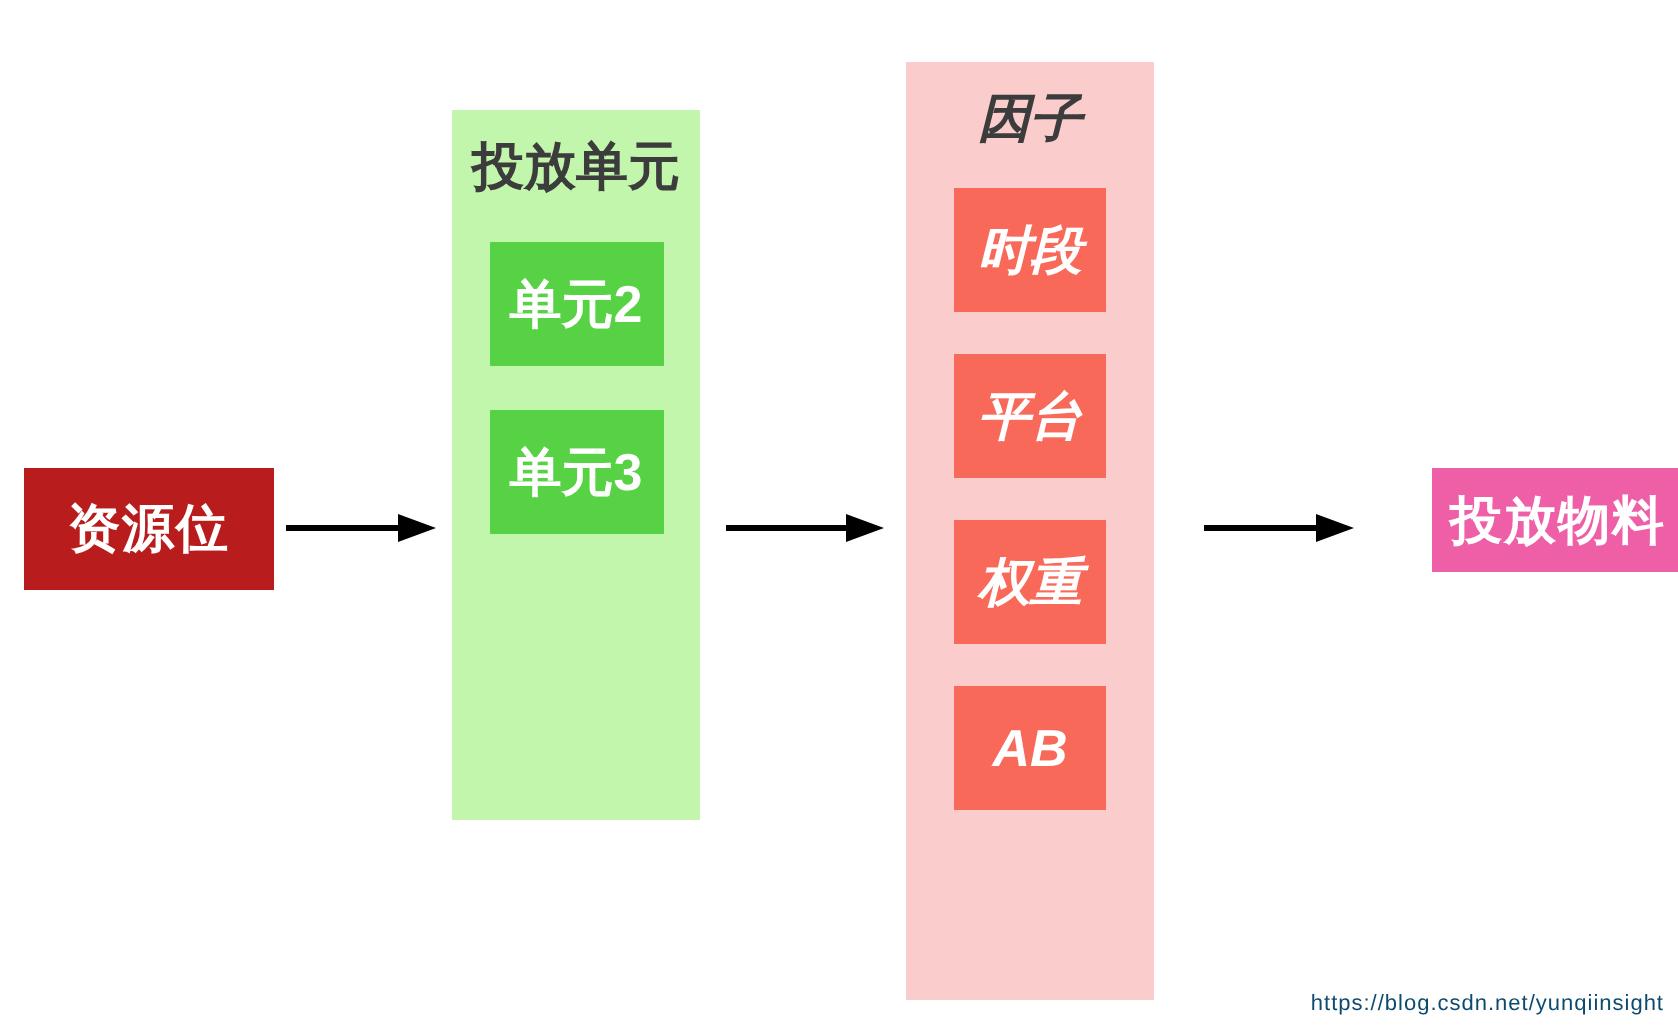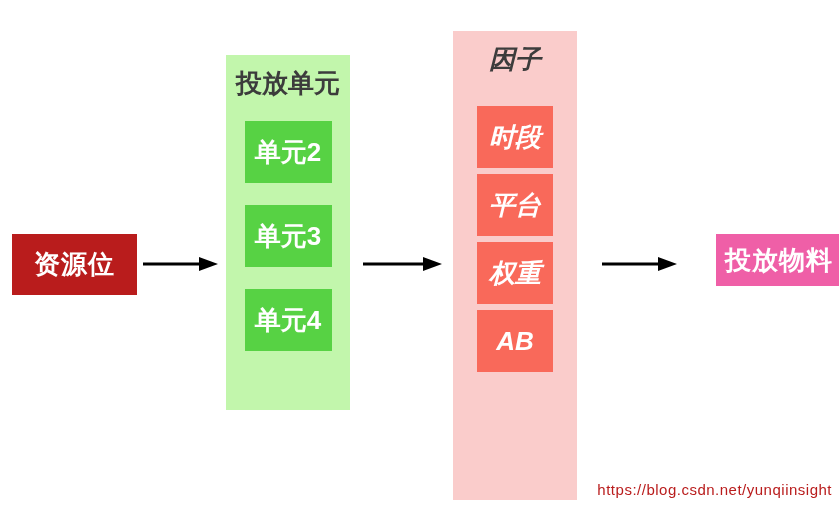--- a/index.html
+++ b/index.html
@@ -45,34 +45,34 @@
     display: flex;
     align-items: center;
     justify-content: center;
     color: #ffffff;
     font-size: 26px;
     font-weight: 700;
     flex: 0 0 auto;
   }
   .group-units .item   { width: 87px; height: 62px; background: #57D244; margin-top: 22px; }
   .group-units .item.first   { margin-top: 17px; }
-  .group-factors .item { width: 76px; height: 62px; background: #F9695A; margin-top: 6px; }
-  .group-factors .item.first { margin-top: 31px; }
+  .group-factors .item { width: 76px; height: 62px; background: #F9695A; margin-top: 21px; }
+  .group-factors .item.first { margin-top: 19px; }
 
   .arrow { position: absolute; }
   .arrow-1 { left: 143px; top: 255px; }
   .arrow-2 { left: 363px; top: 255px; }
   .arrow-3 { left: 602px; top: 255px; }
 
   .watermark {
     position: absolute;
     right: 7px;
-    bottom: 20px;
-    color: #b91c1c;
-    font-size: 15px;
+    bottom: 10px;
+    color: #0c4a6e;
+    font-size: 11px;
     font-weight: 400;
     letter-spacing: 0.5px;
     white-space: nowrap;
   }
 </style>
 </head>
 <body>
 
 <div class="canvas">
 
@@ -82,21 +82,20 @@
 
   <svg class="arrow arrow-1" width="75" height="18" viewBox="0 0 75 18">
     <line x1="0" y1="9" x2="58" y2="9" stroke="#000000" stroke-width="3"></line>
     <polygon points="56,2 75,9 56,16" fill="#000000"></polygon>
   </svg>
 
   <div class="group group-units">
     <div class="group-title">投放单元</div>
     <div class="item">单元2</div>
     <div class="item">单元3</div>
-    <div class="item">单元4</div>
   </div>
 
   <svg class="arrow arrow-2" width="79" height="18" viewBox="0 0 79 18">
     <line x1="0" y1="9" x2="62" y2="9" stroke="#000000" stroke-width="3"></line>
     <polygon points="60,2 79,9 60,16" fill="#000000"></polygon>
   </svg>
 
   <div class="group group-factors">
     <div class="group-title">因子</div>
     <div class="item first">时段</div>

